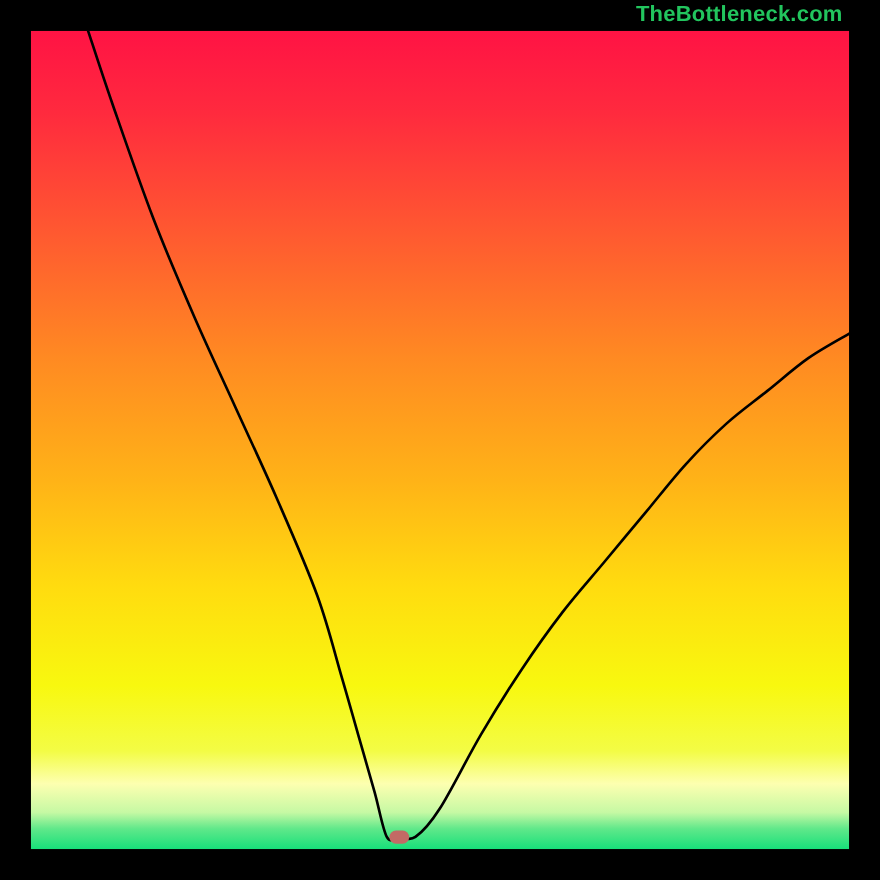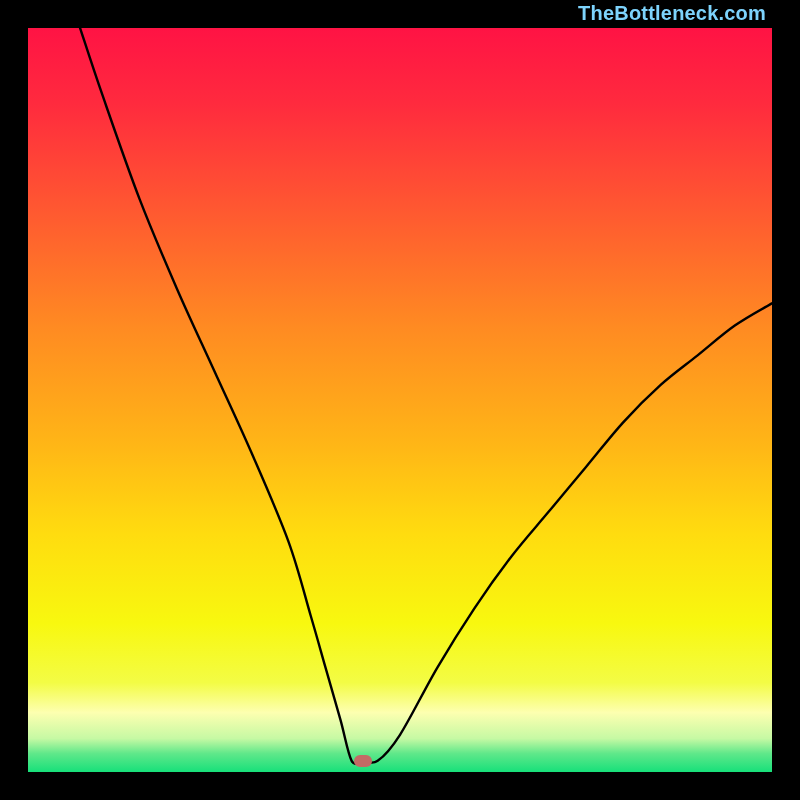--- a/index.html
+++ b/index.html
@@ -34,21 +34,21 @@
     inset: 0;
     width: 100%;
     height: 100%;
   }
   .watermark {
     position: absolute;
     top: 2px;
     right: 34px;
     font-size: 20px;
     font-weight: 600;
-    color: #7dd3fc;
+    color: #22c55e;
     letter-spacing: 0.2px;
   }
   .marker {
     position: absolute;
     width: 18px;
     height: 12px;
     border-radius: 6px;
     background: #c36a65;
     transform: translate(-50%, -50%);
   }

